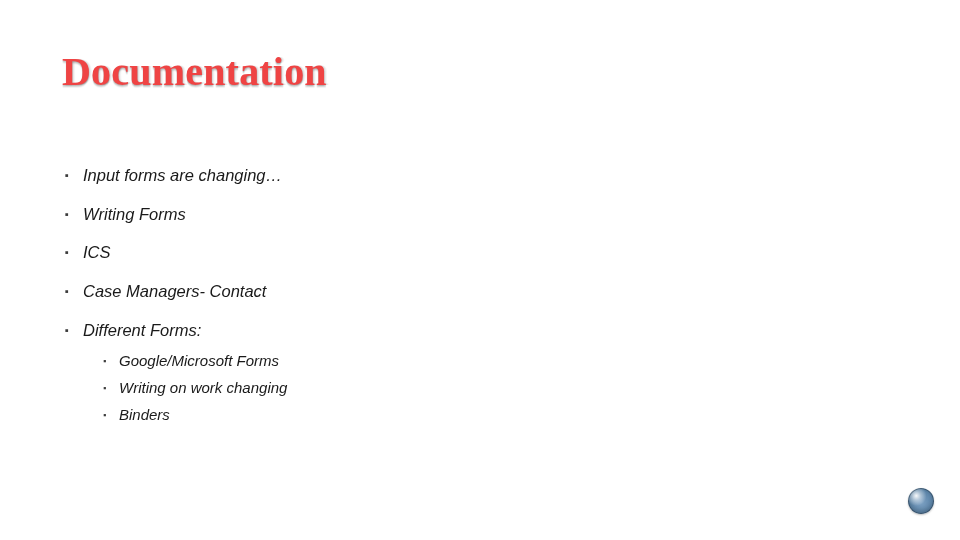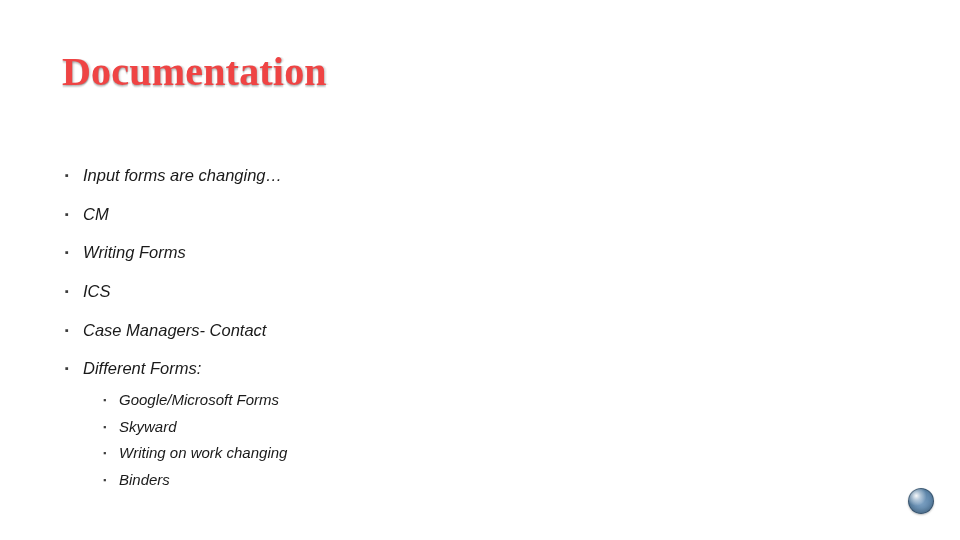--- a/index.html
+++ b/index.html
@@ -105,41 +105,35 @@
 
 <div class="slide">
 
   <div class="title">Documentation</div>
 
   <ul class="level1">
     <li>
       <span>Input forms are changing…</span>
     </li>
     <li>
-      <span>CM</span>
-    </li>
-    <li>
       <span>Writing Forms</span>
     </li>
     <li>
       <span>ICS</span>
     </li>
     <li>
       <span>Case Managers- Contact</span>
     </li>
     <li>
       <span>Different Forms:</span>
       <ul class="level2">
         <li>
           <span>Google/Microsoft Forms</span>
         </li>
         <li>
-          <span>Skyward</span>
-        </li>
-        <li>
           <span>Writing on work changing</span>
         </li>
         <li>
           <span>Binders</span>
         </li>
       </ul>
     </li>
   </ul>
 
   <div class="corner-orb"></div>

